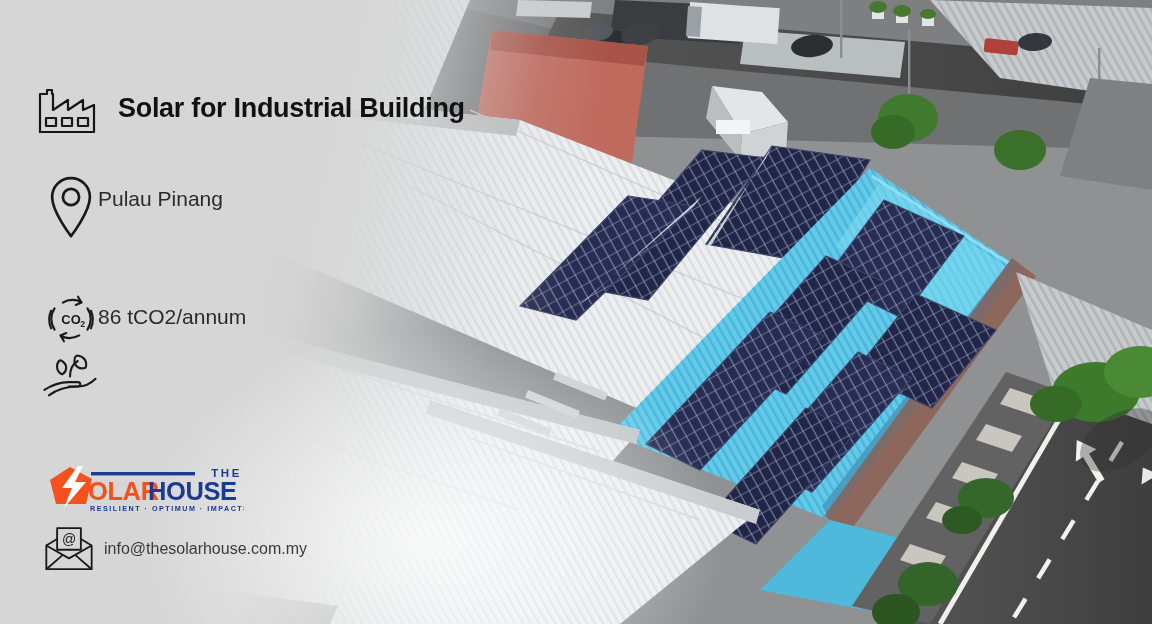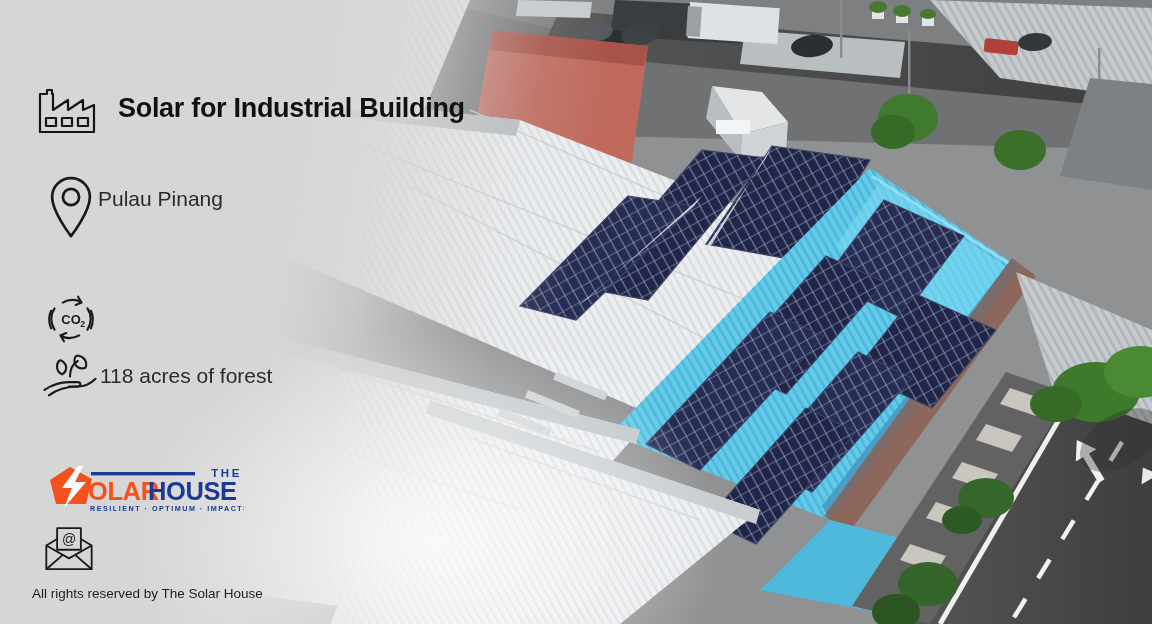--- a/index.html
+++ b/index.html
@@ -374,33 +374,33 @@
           <path d="M9 14 A16 16 0 0 0 9 32"></path>
           <path d="M6 16 A19 19 0 0 0 6 31"></path>
           <path d="M37 14 A16 16 0 0 1 37 32"></path>
           <path d="M40 16 A19 19 0 0 1 40 31"></path>
           <path d="M16 9 C21 6 28 6 32 9 L29 4 M32 9 L27 11"></path>
           <path d="M30 37 C25 40 18 40 14 37 L17 42 M14 37 L19 35"></path>
           <text x="23" y="27.5" font-family="'Liberation Sans', sans-serif" font-size="11" font-weight="bold" fill="#1a1a1a" stroke="none" text-anchor="middle">CO</text>
           <text x="33" y="29.5" font-family="'Liberation Sans', sans-serif" font-size="7.5" font-weight="bold" fill="#1a1a1a" stroke="none" text-anchor="middle">2</text>
         </svg>
       </span>
+      <span class="txt">86 tCO2/annum</span>
     </div>
 
     <div class="row stat-row" id="stat-3">
       <span class="ico">
         <svg viewBox="0 0 54 44" xmlns="http://www.w3.org/2000/svg" fill="none" stroke="#1a1a1a" stroke-width="1.9" stroke-linejoin="round" stroke-linecap="round">
           <path d="M27 23 C27 17 29 12 34 9"></path>
           <path d="M34 4 C40 5 43 10 41 15 C36 17 31 14 31 9 C31 6 32 4 34 4 Z"></path>
           <path d="M17 9 C14 13 15 19 20 21 C24 19 25 13 21 10 C19 8 18 8 17 9 Z"></path>
           <path d="M4 35 C10 31 18 28 26 28 L34 28 C37 28 37 32 34 32 L26 32"></path>
           <path d="M8 40 C16 34 26 32 34 32 C40 32 46 29 50 25"></path>
         </svg>
       </span>
-      <span class="txt">118 acres of forest</span>
     </div>
 
     <div id="logo">
       <svg viewBox="0 0 200 52" xmlns="http://www.w3.org/2000/svg">
 
         <polygon points="6,18 26,5 48,17 42,42 12,42" fill="#f4511e"></polygon>
 
         <polygon points="34,4 18,26 28,26 20,46 42,20 31,20 39,4" fill="#ffffff"></polygon>
 
         <rect x="47" y="10" width="104" height="3.4" fill="#1a3a96"></rect>
@@ -418,18 +418,18 @@
     <div class="row" id="email-row">
       <span class="ico">
         <svg viewBox="0 0 50 44" xmlns="http://www.w3.org/2000/svg" fill="none" stroke="#1a1a1a" stroke-width="1.7" stroke-linejoin="round">
           <rect x="14" y="2" width="22" height="20" fill="#d6d6d6"></rect>
           <text x="25" y="17" font-family="'Liberation Sans', sans-serif" font-size="13" fill="#1a1a1a" stroke="none" text-anchor="middle">@</text>
           <path d="M4 18 L25 30 L46 18 L46 40 L4 40 Z" fill="#d6d6d6"></path>
           <path d="M4 18 L14 12 M46 18 L36 12"></path>
           <path d="M4 40 L19 27 M46 40 L31 27"></path>
         </svg>
       </span>
-    </div>
-
-    <div id="footer">All rights reserved by The Solar House</div>
+      <span id="email-text">info@thesolarhouse.com.my</span>
+    </div>
+
   </div>
 
 </div>
 
 </body></html>

